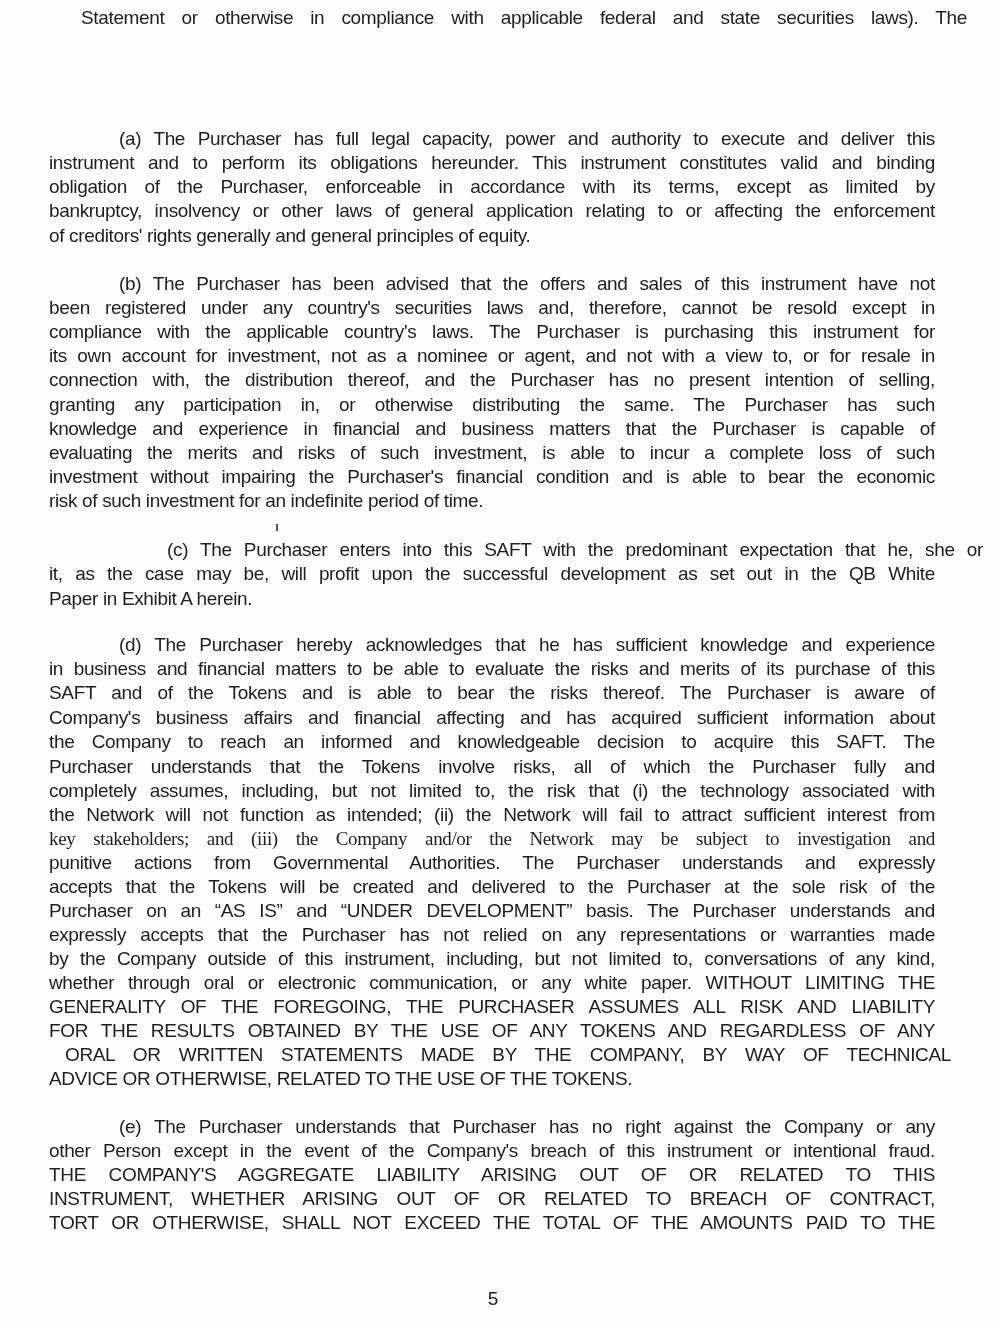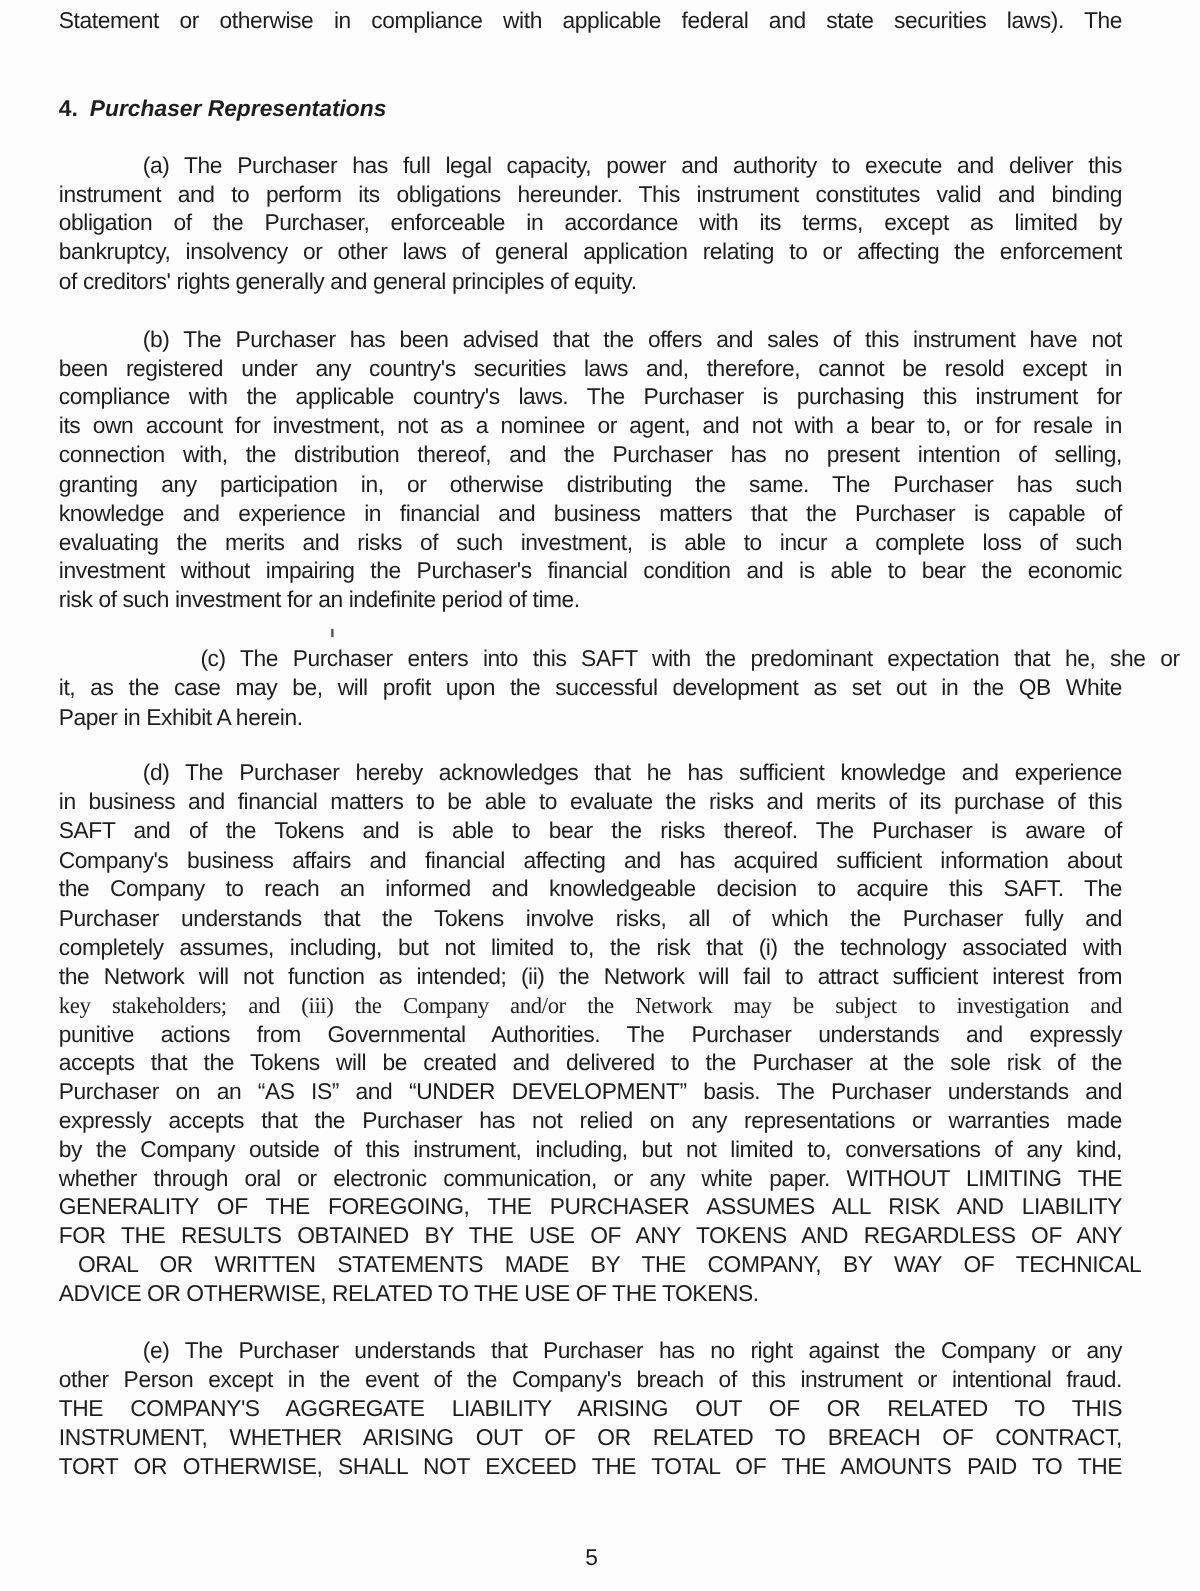--- a/index.html
+++ b/index.html
@@ -43,39 +43,36 @@
     font-size: 19px;
     line-height: 24px;
   }
   .speck { position: absolute; width: 2px; height: 7px; background: #555; }
 </style>
 </head>
 <body>
 
 <div class="page">
 
-  <div class="line" style="top: 6px; white-space: nowrap;">Statement or otherwise in compliance with applicable federal and state securities laws). The</div>
+  <div class="line" style="top: 6px; white-space: nowrap; margin-left: 32px;">Statement or otherwise in compliance with applicable federal and state securities laws). The</div>
 
-  <div class="heading">
-    <span class="num">4.</span><span class="title">Purchaser Representations</span>
-  </div>
 
   <div>
     <div class="line indent" style="top: 127px; white-space: nowrap;">(a)  The Purchaser has full legal capacity, power and authority to execute and deliver this</div>
     <div class="line" style="top: 151px; white-space: nowrap;">instrument and to perform its obligations hereunder. This instrument constitutes valid and binding</div>
     <div class="line" style="top: 175px; white-space: nowrap;">obligation of the Purchaser, enforceable in accordance with its terms, except as limited by</div>
     <div class="line" style="top: 199px; white-space: nowrap;">bankruptcy, insolvency or other laws of general application relating to or affecting the enforcement</div>
     <div class="line last" style="top: 224px; white-space: nowrap;">of creditors' rights generally and general principles of equity.</div>
   </div>
 
   <div>
     <div class="line indent" style="top: 272px; white-space: nowrap;">(b)  The Purchaser has been advised that the offers and sales of this instrument have not</div>
     <div class="line" style="top: 296px; white-space: nowrap;">been registered under any country's securities laws and, therefore, cannot be resold except in</div>
     <div class="line" style="top: 320px; white-space: nowrap;">compliance with the applicable country's laws.  The Purchaser is purchasing this instrument for</div>
-    <div class="line" style="top: 344px; white-space: nowrap;">its own account for investment, not as a nominee or agent, and not with a bear to, or for resale in</div>
+    <div class="line" style="top: 344px; white-space: nowrap;">its own account for investment, not as a nominee or agent, and not with a view to, or for resale in</div>
     <div class="line" style="top: 368px; white-space: nowrap;">connection with, the distribution thereof, and the Purchaser has no present intention of selling,</div>
     <div class="line" style="top: 393px; white-space: nowrap;">granting any participation in, or otherwise distributing the same. The Purchaser has such</div>
     <div class="line" style="top: 417px; white-space: nowrap;">knowledge and experience in financial and business matters that the Purchaser is capable of</div>
     <div class="line" style="top: 441px; white-space: nowrap;">evaluating the merits and risks of such investment, is able to incur a complete loss of such</div>
     <div class="line" style="top: 465px; white-space: nowrap;">investment without impairing the Purchaser's financial condition and is able to bear the economic</div>
     <div class="line last" style="top: 489px; white-space: nowrap;">risk of such investment for an indefinite period of time.</div>
   </div>
 
   <div class="speck" style="left:276px; top:524px;"></div>
 

